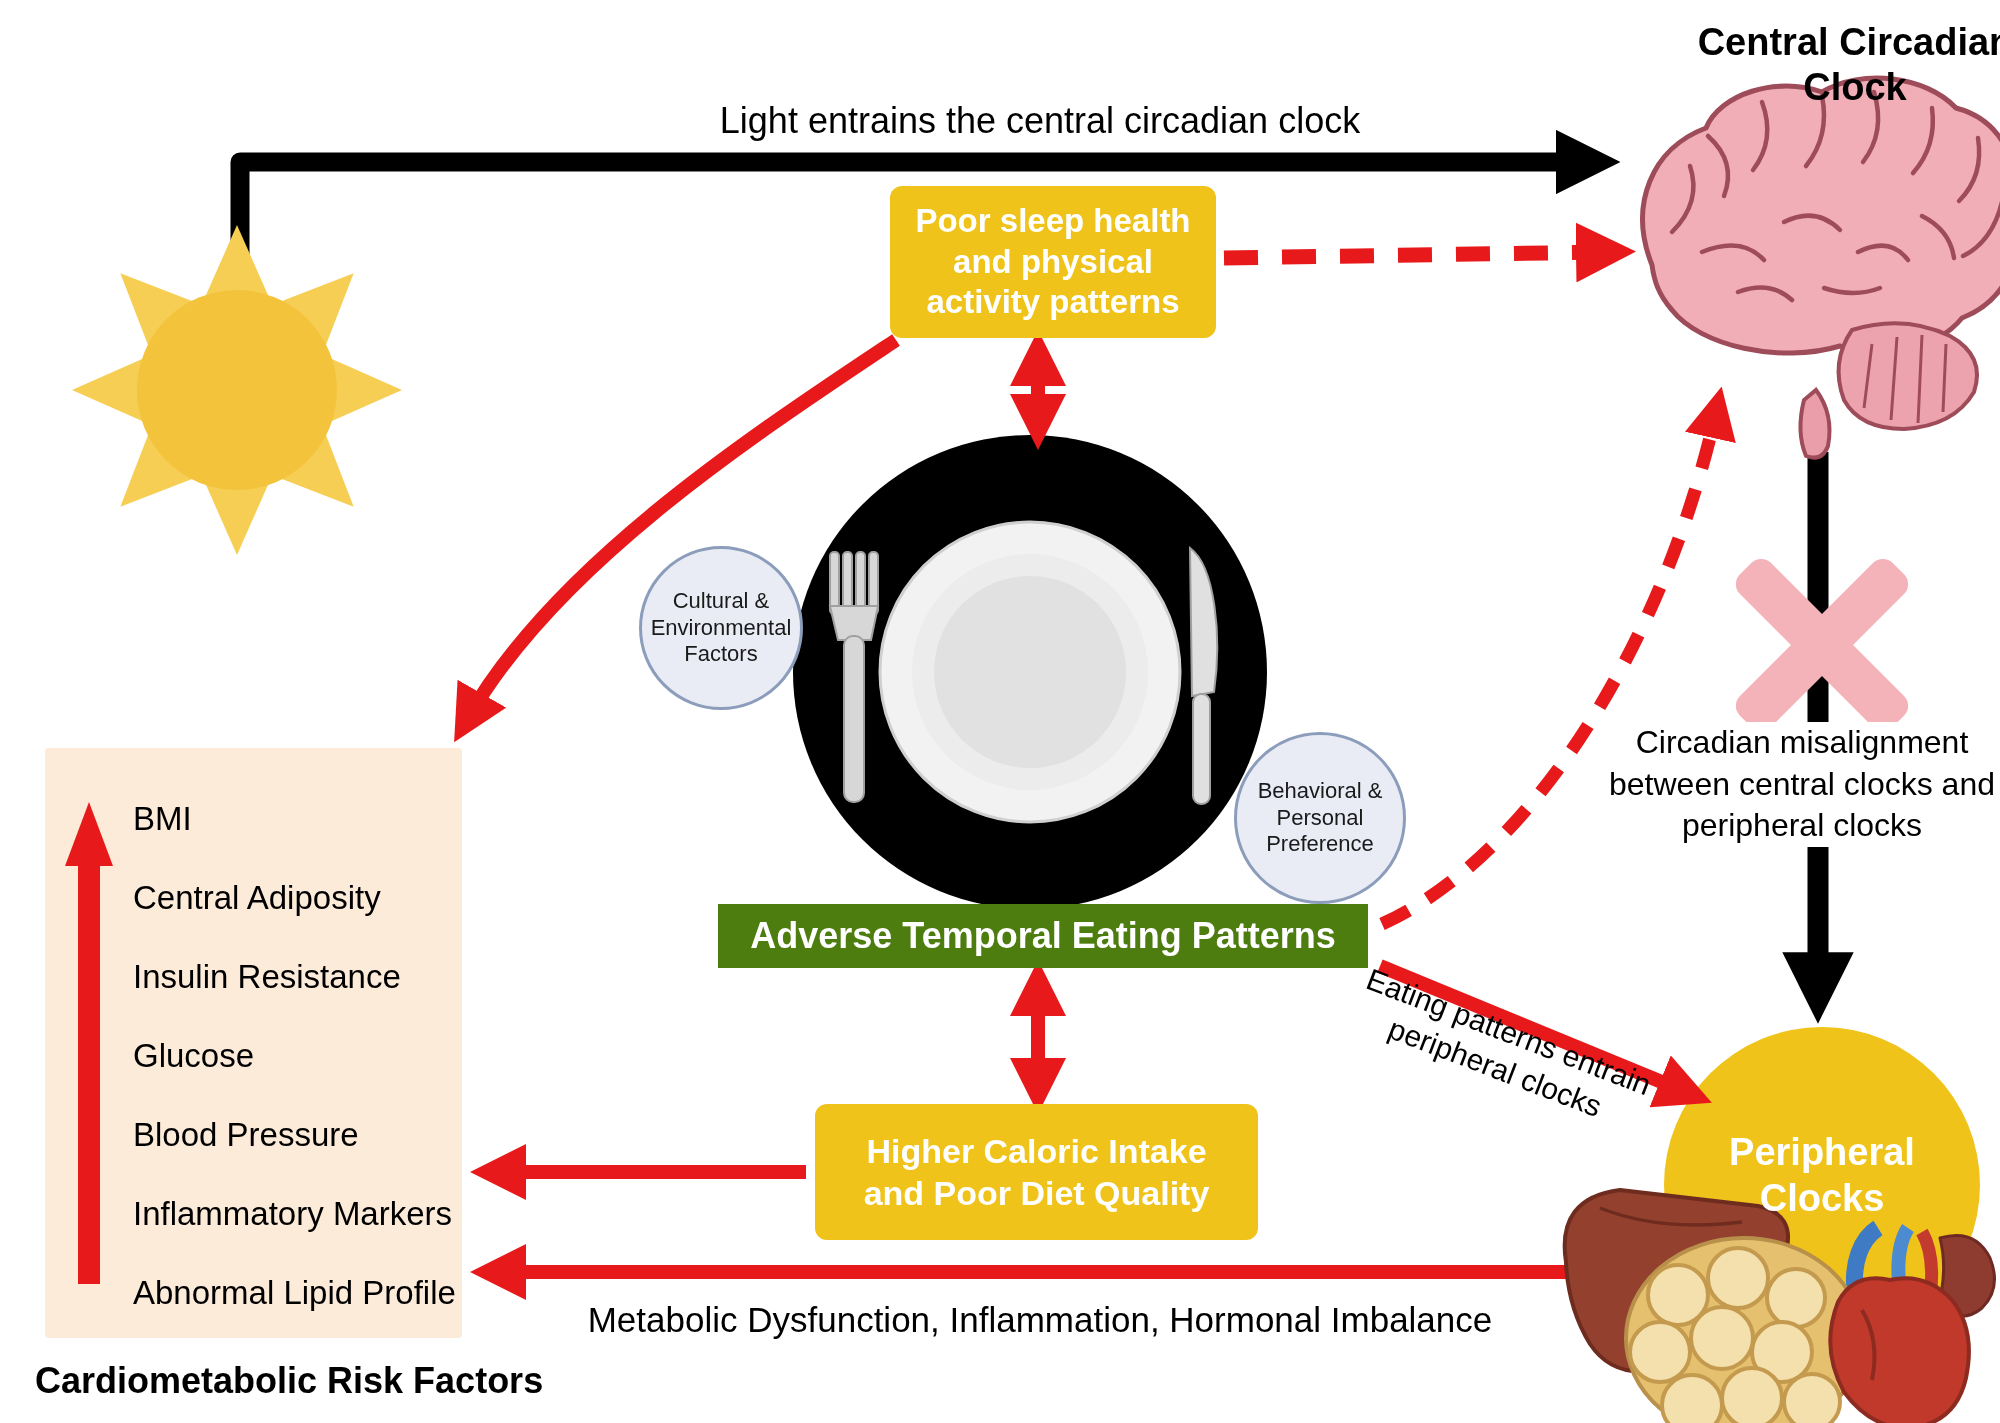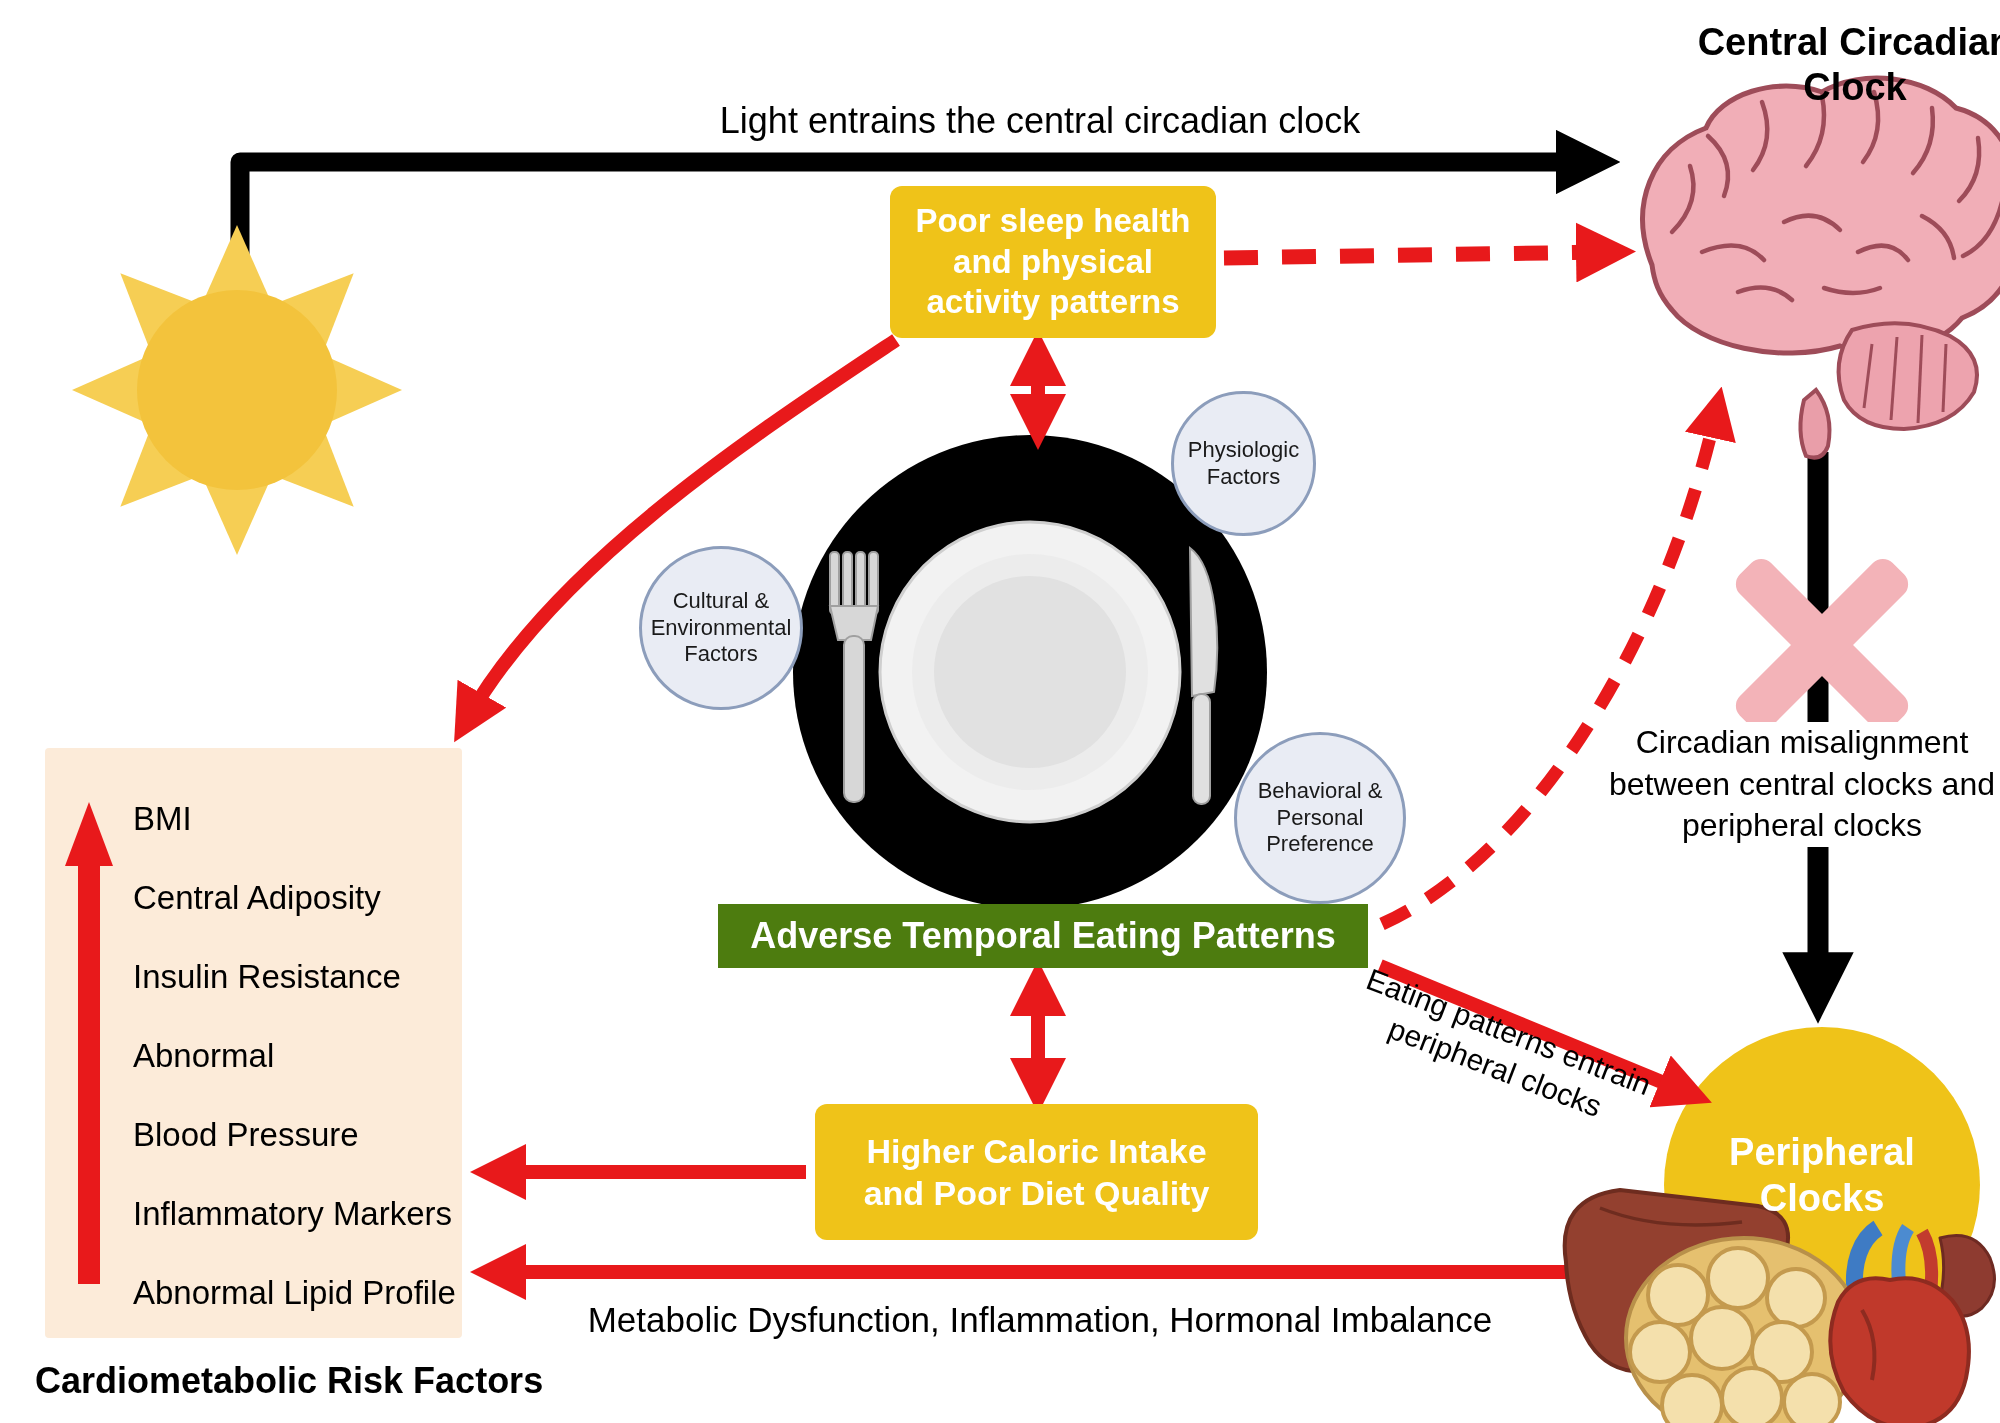--- a/index.html
+++ b/index.html
@@ -140,40 +140,39 @@
       <path d="M 1862 1310 Q 1880 1340 1872 1380" stroke="#8E2B20" stroke-width="4" fill="none"></path>
     </g>
   </svg>
 
   <div class="abs2 center-txt" style="left:520px;top:100px;width:1040px;font-size:36px;">Light entrains the central circadian clock</div>
 
   <div class="abs2 center-txt bold" style="left:1690px;top:20px;width:330px;font-size:38px;line-height:1.18;">Central Circadian Clock</div>
 
   <div class="abs2 yellow-box" style="left:890px;top:186px;width:326px;height:152px;font-size:33px;line-height:1.24;padding:0 6px;">Poor sleep health and physical activity patterns</div>
 
-  <div class="abs2 bubble" style="left:1171px;top:391px;width:145px;height:145px;">Physiologic Factors</div>
 
   <div class="abs2 bubble" style="left:639px;top:546px;width:164px;height:164px;">Cultural &amp; Environmental Factors</div>
 
   <div class="abs2 bubble" style="left:1234px;top:732px;width:172px;height:172px;">Behavioral &amp; Personal Preference</div>
 
   <div class="abs2 banner" style="left:718px;top:904px;width:650px;height:64px;font-size:36px;">Adverse Temporal Eating Patterns</div>
 
   <div class="abs2 yellow-box" style="left:815px;top:1104px;width:443px;height:136px;font-size:34px;line-height:1.25;padding:0 20px;">Higher Caloric Intake and Poor Diet Quality</div>
 
   <div class="abs2 risk-box" style="left:45px;top:748px;width:417px;height:590px;">
     <svg width="60" height="540" style="position:absolute;left:14px;top:24px;">
       <rect x="19" y="88" width="22" height="424" fill="var(--red)"></rect>
       <polygon points="30,30 6,94 54,94" fill="var(--red)"></polygon>
     </svg>
     <div class="risk-list">
       <div>BMI</div>
       <div>Central Adiposity</div>
       <div>Insulin Resistance</div>
-      <div>Abnormal</div>
+      <div>Glucose</div>
       <div>Blood Pressure</div>
       <div>Inflammatory Markers</div>
       <div>Abnormal Lipid Profile</div>
     </div>
   </div>
 
   <div class="abs2 bold" style="left:35px;top:1360px;font-size:36px;">Cardiometabolic Risk Factors</div>
 
   <div class="abs2 center-txt" style="left:1604px;top:722px;width:396px;font-size:32px;line-height:1.3;background:#fff;">Circadian misalignment between central clocks and peripheral clocks</div>
 

